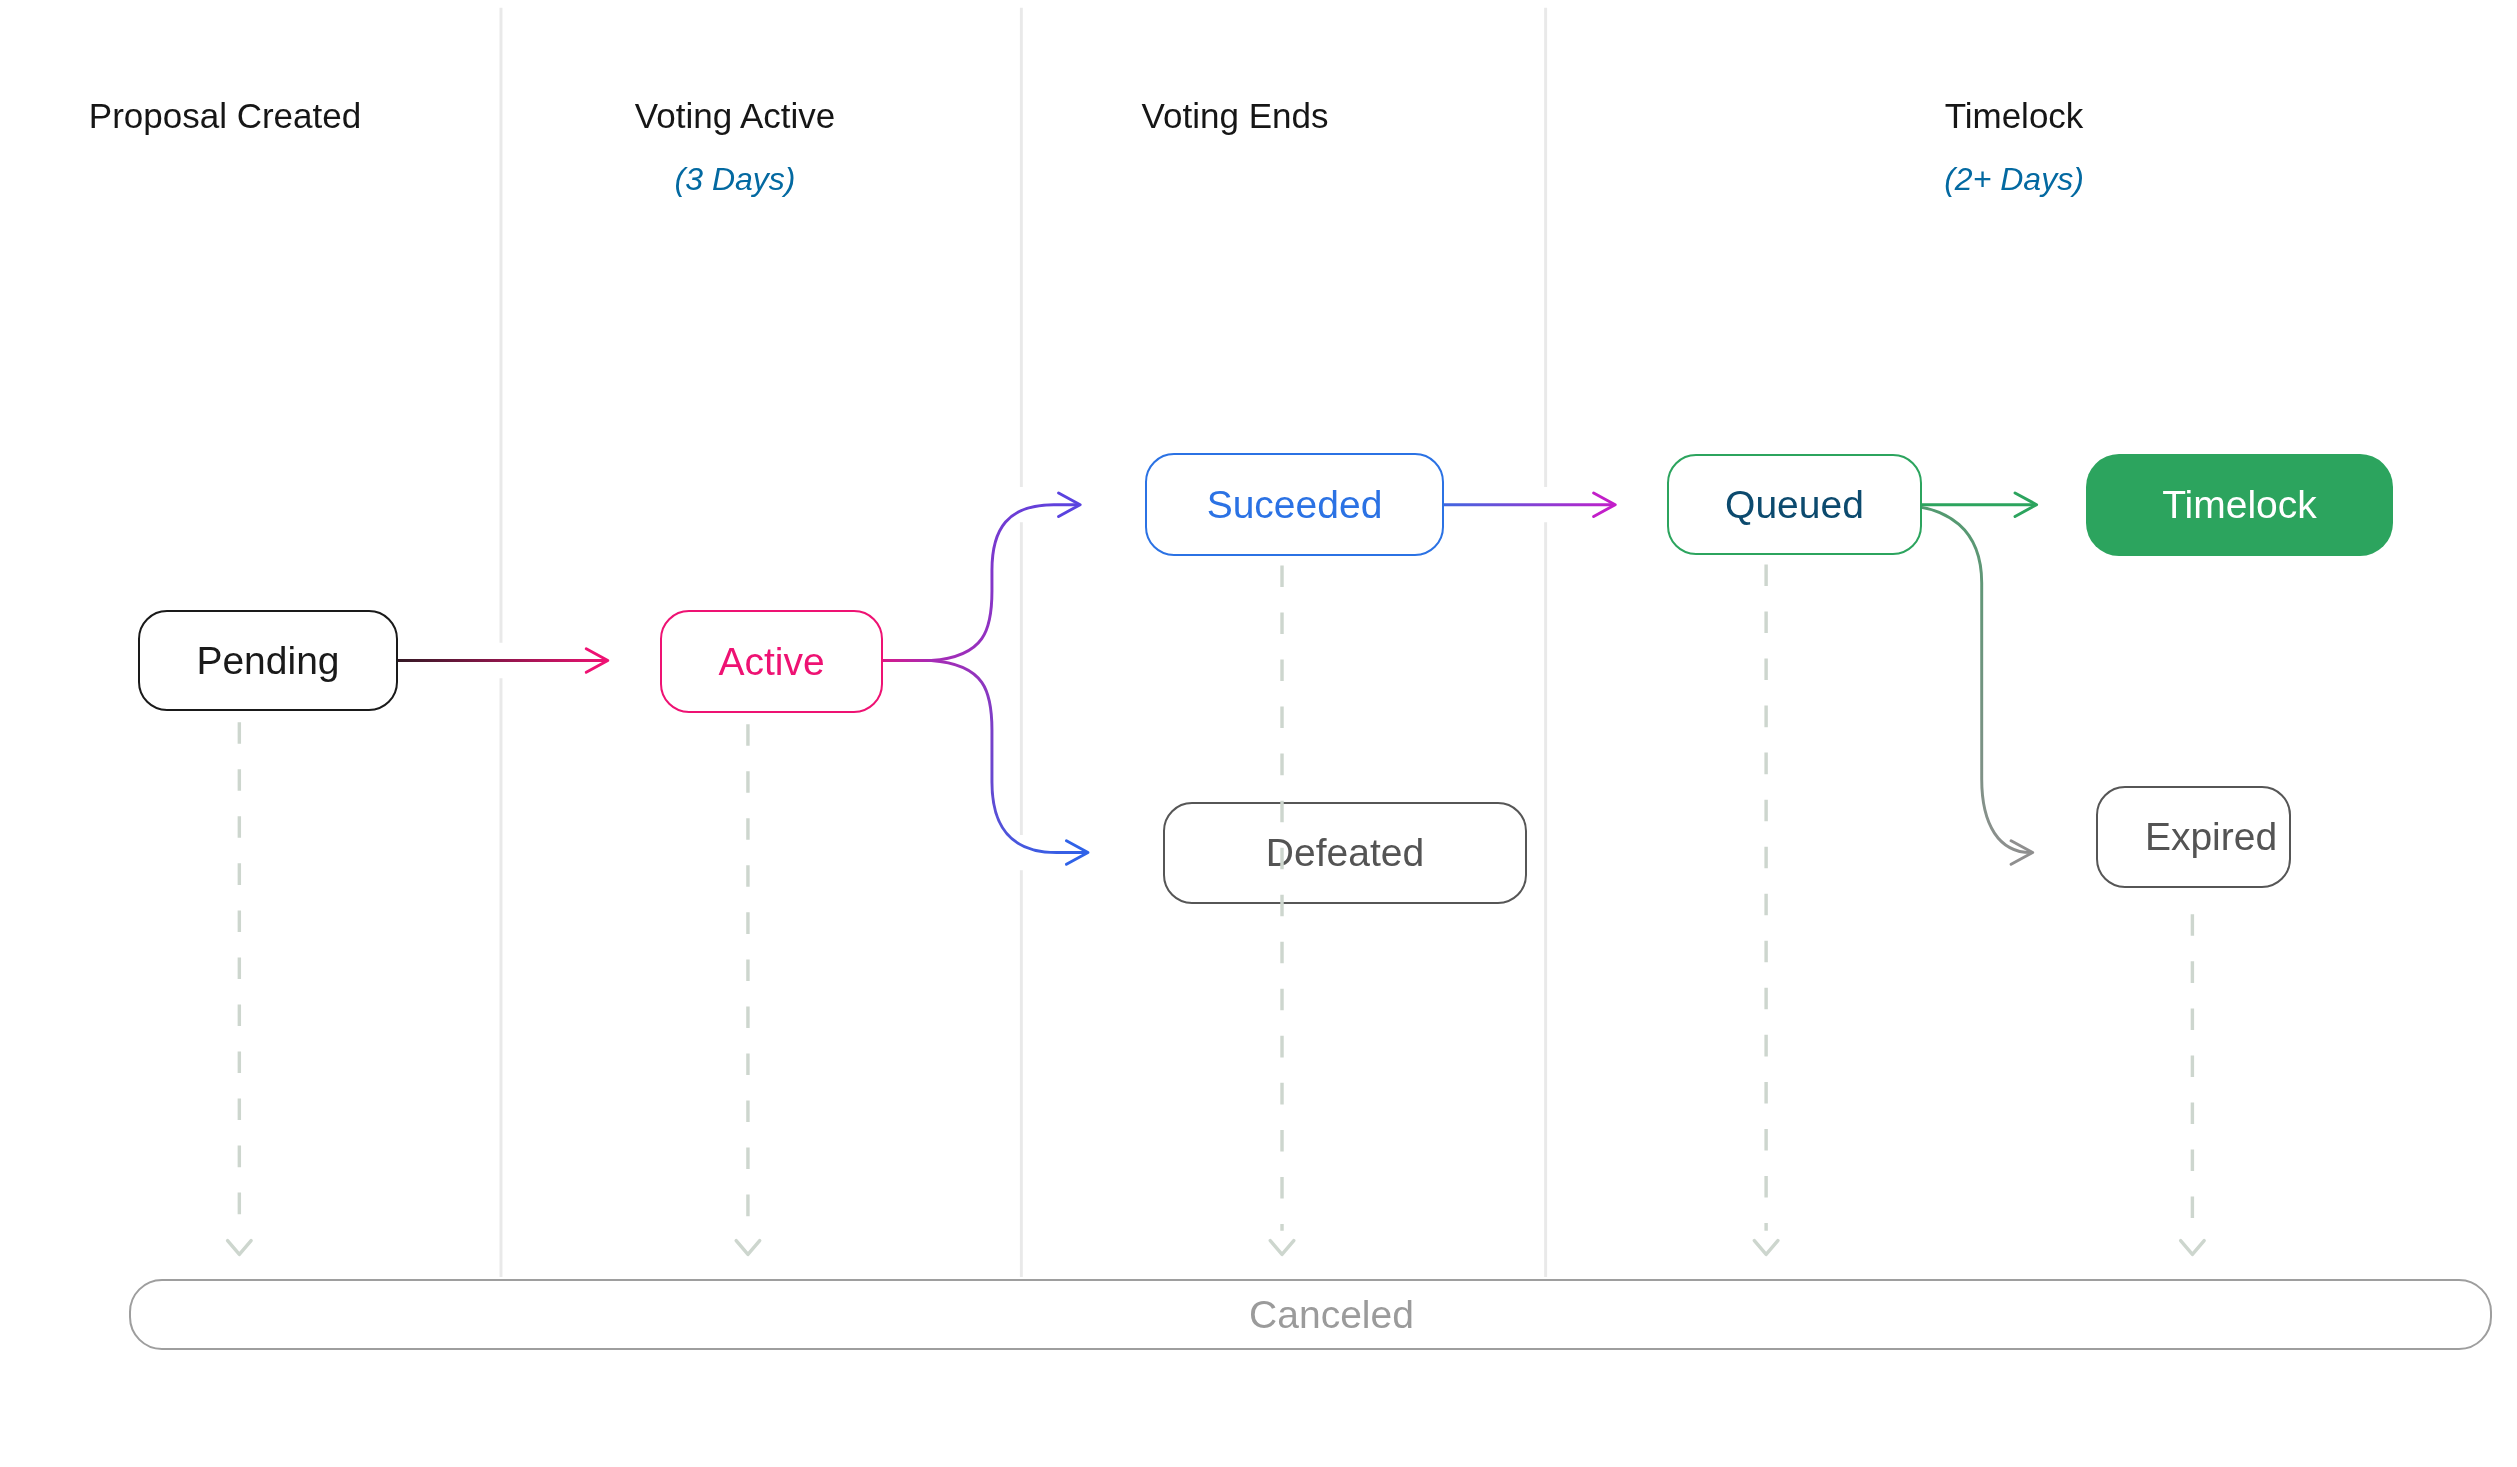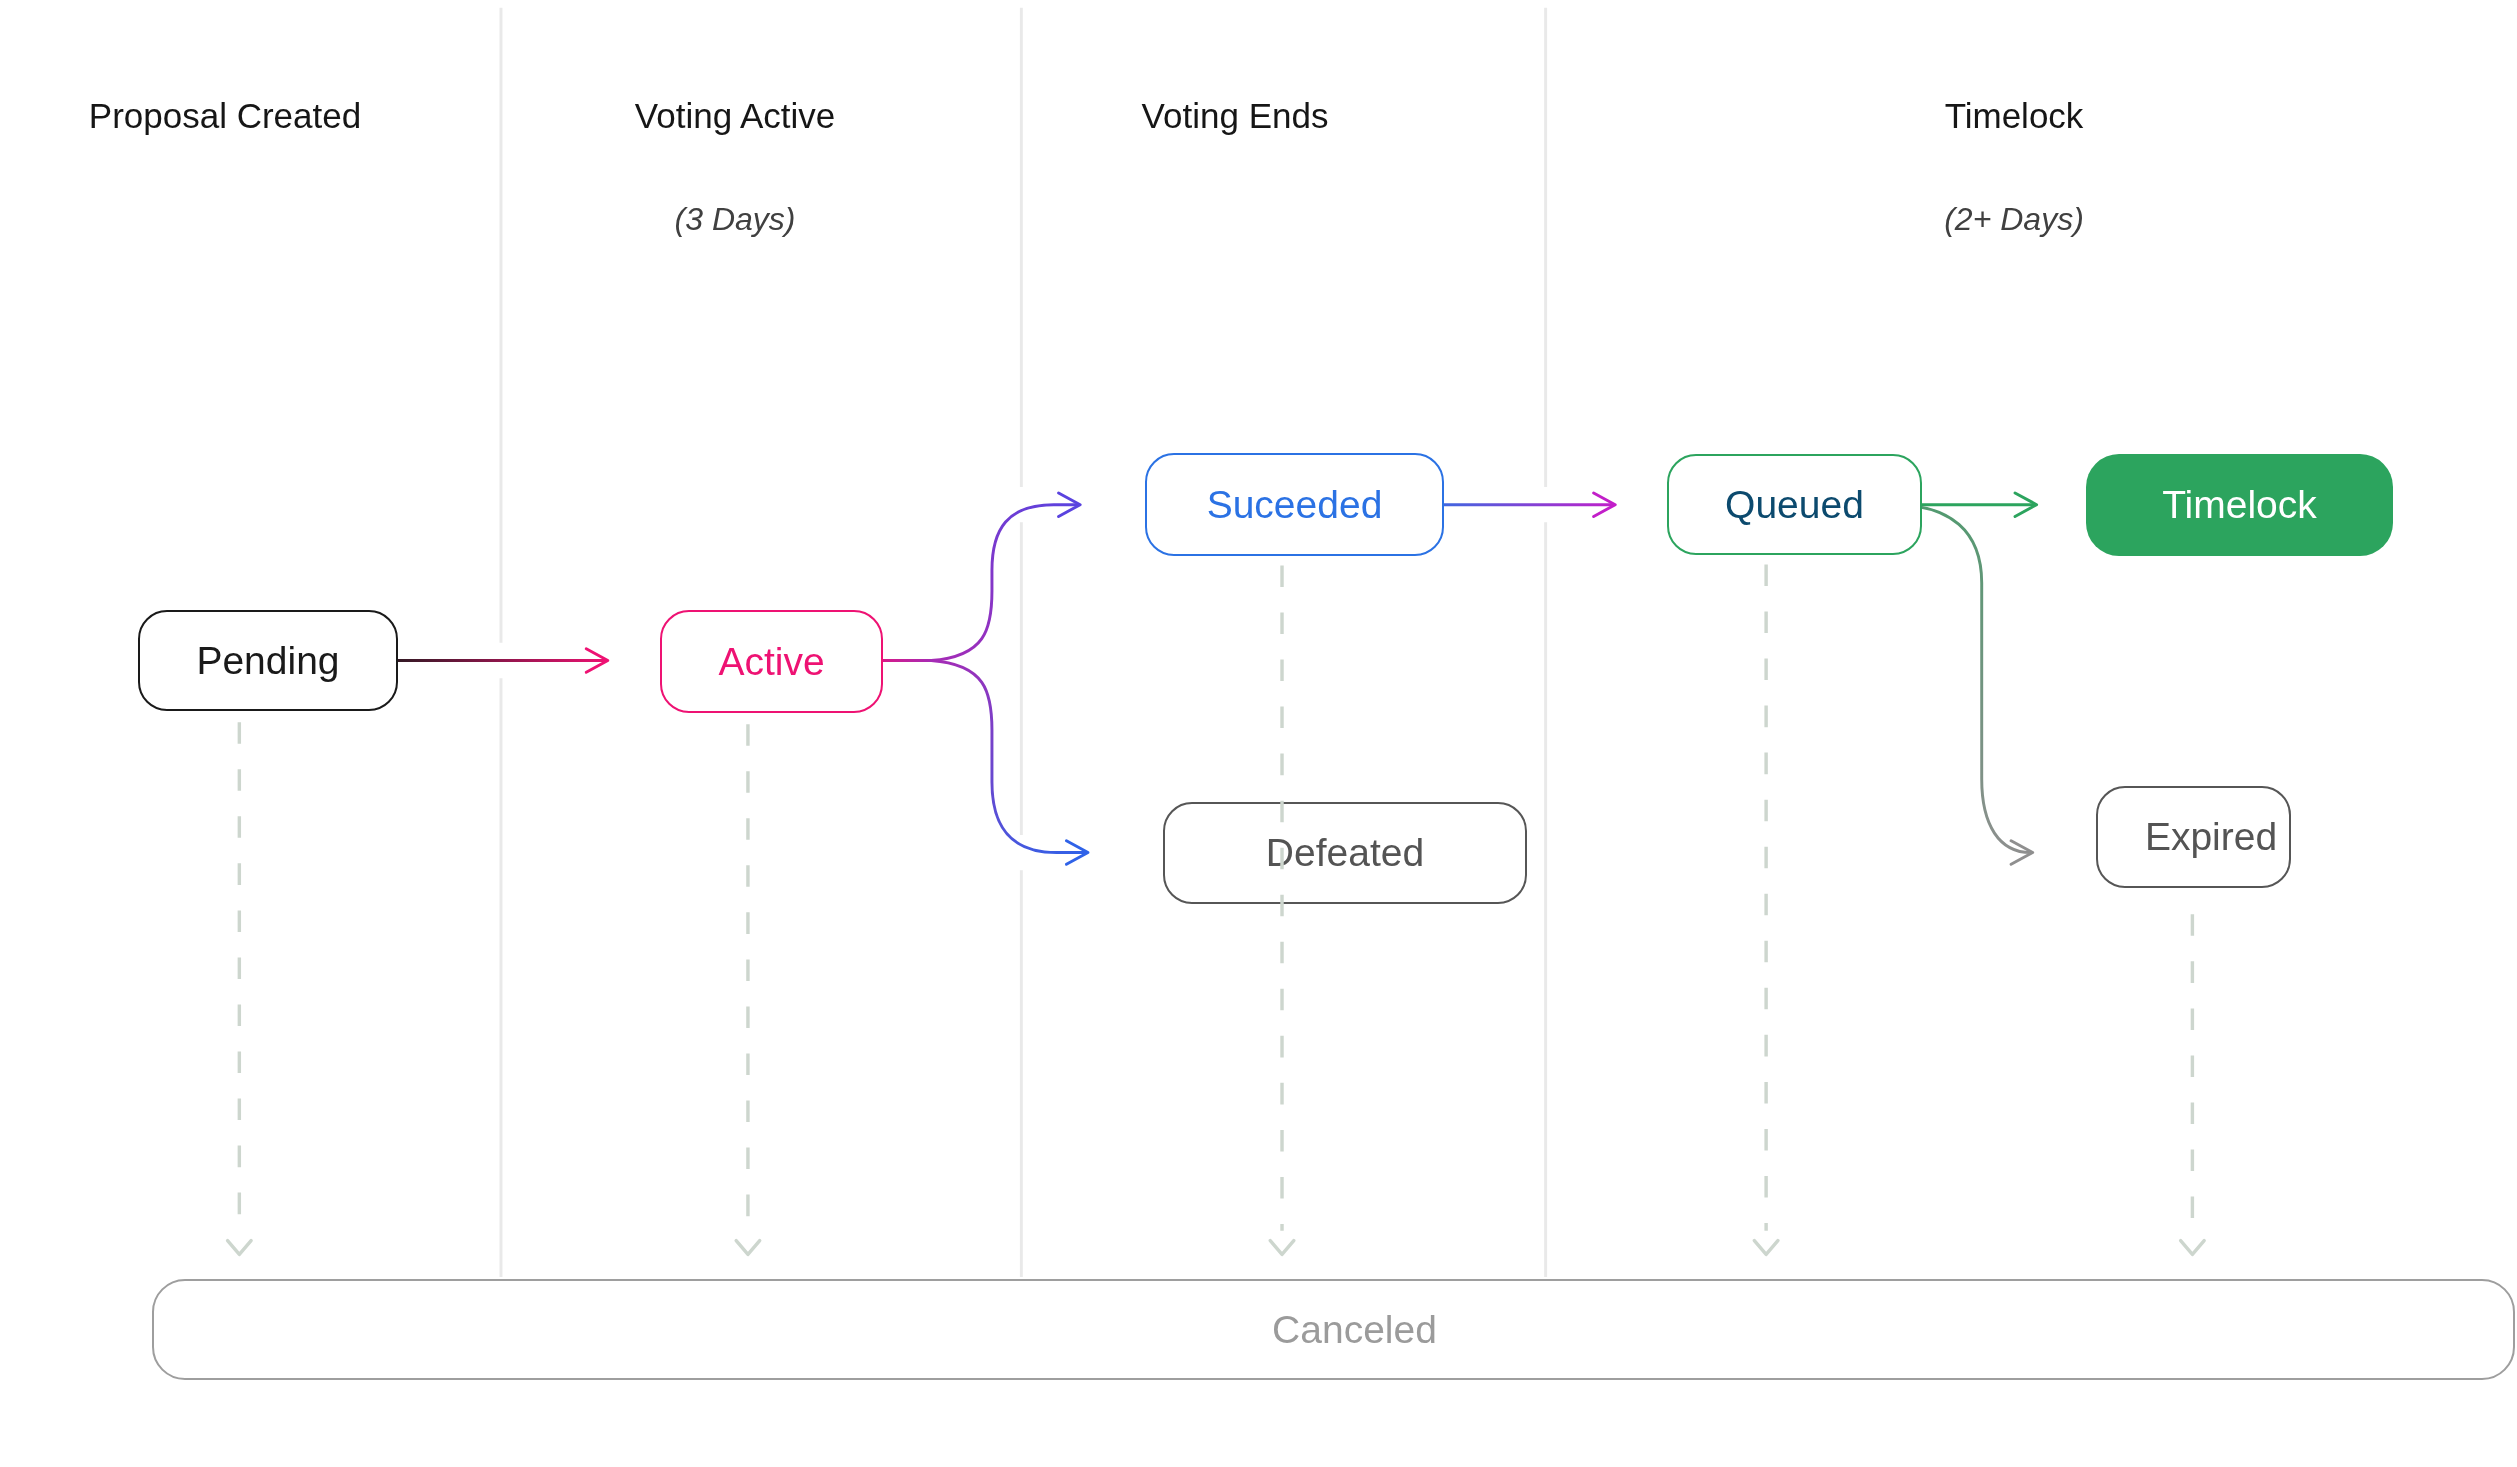--- a/index.html
+++ b/index.html
@@ -5,34 +5,34 @@
   html,body{margin:0;padding:0;background:#ffffff;}
   .stage{position:relative;width:2517px;height:1467px;background:#ffffff;overflow:hidden;
          font-family:"Liberation Sans", sans-serif;}
   svg.layer{position:absolute;left:0;top:0;width:2517px;height:1467px;pointer-events:none;}
   #base-layer{z-index:1;}
   #dash-layer{z-index:4;}
 
   .col-head{position:absolute;top:96px;transform:translateX(-50%);
             font-size:35px;font-weight:400;color:#161616;white-space:nowrap;z-index:3;}
   .col-sub{position:absolute;top:161px;transform:translateX(-50%);
-           font-size:32px;font-style:italic;color:#404040;font-weight:400;white-space:nowrap;z-index:3;margin-top:40px;}
+           font-size:32px;font-style:italic;color:#0369a1;font-weight:400;white-space:nowrap;z-index:3;}
   .h1{left:225px;} .h2{left:735px;} .h3{left:1235px;} .h4{left:2014px;}
 
   .node{position:absolute;display:flex;align-items:center;justify-content:center;
         background:#ffffff;border:2.9px solid #1a1a1a;border-radius:29px;
         font-size:39px;font-weight:500;z-index:2;box-sizing:border-box;white-space:nowrap;margin-left:28px;}
   .n-pending {left:110px; top:610px; width:260px; height:101px; border-color:#1a1a1a; color:#1a1a1a;}
   .n-active  {left:632px; top:610px; width:223px; height:103px; border-color:#ee1273; color:#ee1273;}
   .n-suceeded{left:1117px;top:453px; width:299px; height:103px; border-color:#2b72e4; color:#2b72e4;}
   .n-defeated{left:1135px;top:802px; width:364px; height:102px; border-color:#565656; color:#545454;}
   .n-queued  {left:1639px;top:454px; width:255px; height:101px; border-color:#2ca45e; color:#0c4a6e;}
   .n-executed{left:2058px;top:454px; width:307px; height:102px; border:none;background:#2ca45e;color:#ffffff;border-radius:33px;}
   .n-expired {left:2068px;top:786px; width:195px; height:102px; border-color:#565656; color:#545454;padding-left:35px;}
-  .n-canceled{left:124px; top:1279px;width:2363px;height:101px; border-color:#9e9e9e; color:#9b9b9b;border-radius:33px;padding-left:42px;}
+  .n-canceled{left:101px; top:1279px;width:2363px;height:71px; border-color:#9e9e9e; color:#9b9b9b;border-radius:33px;padding-left:42px;}
 </style>
 </head>
 <body>
 
 <div class="stage">
 
   <svg id="base-layer" class="layer" viewBox="0 0 2568 1497">
     <defs>
       <linearGradient id="gradPending" gradientUnits="userSpaceOnUse" x1="377" y1="674" x2="620" y2="674">
         <stop offset="0" stop-color="#1a1a1a"></stop>

